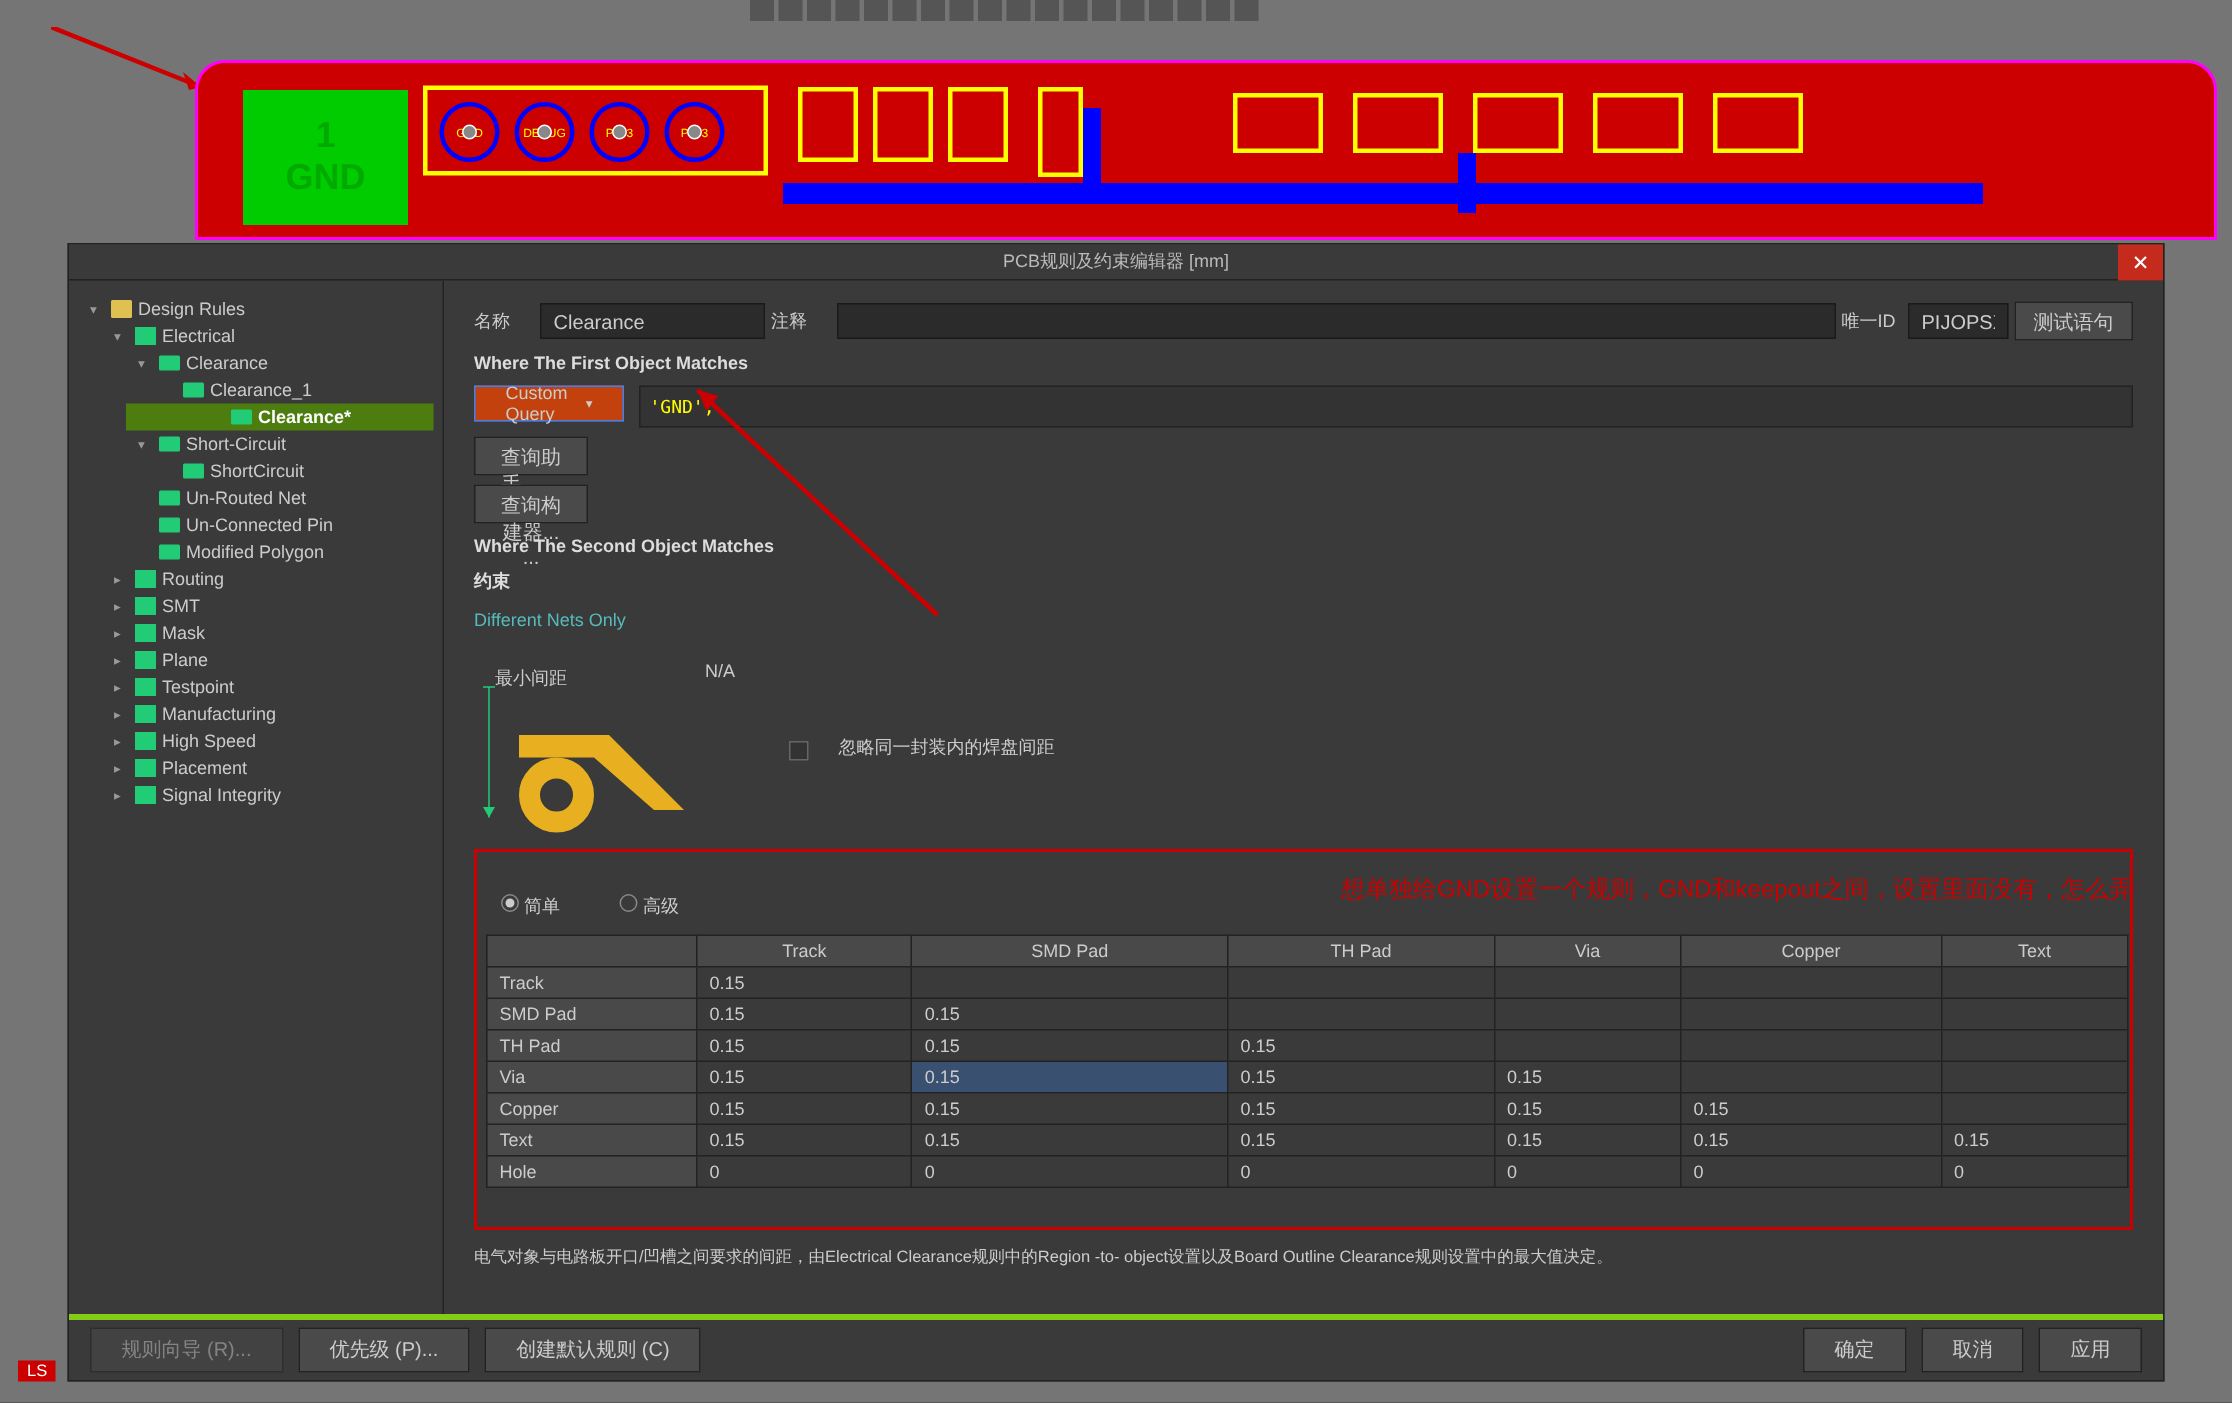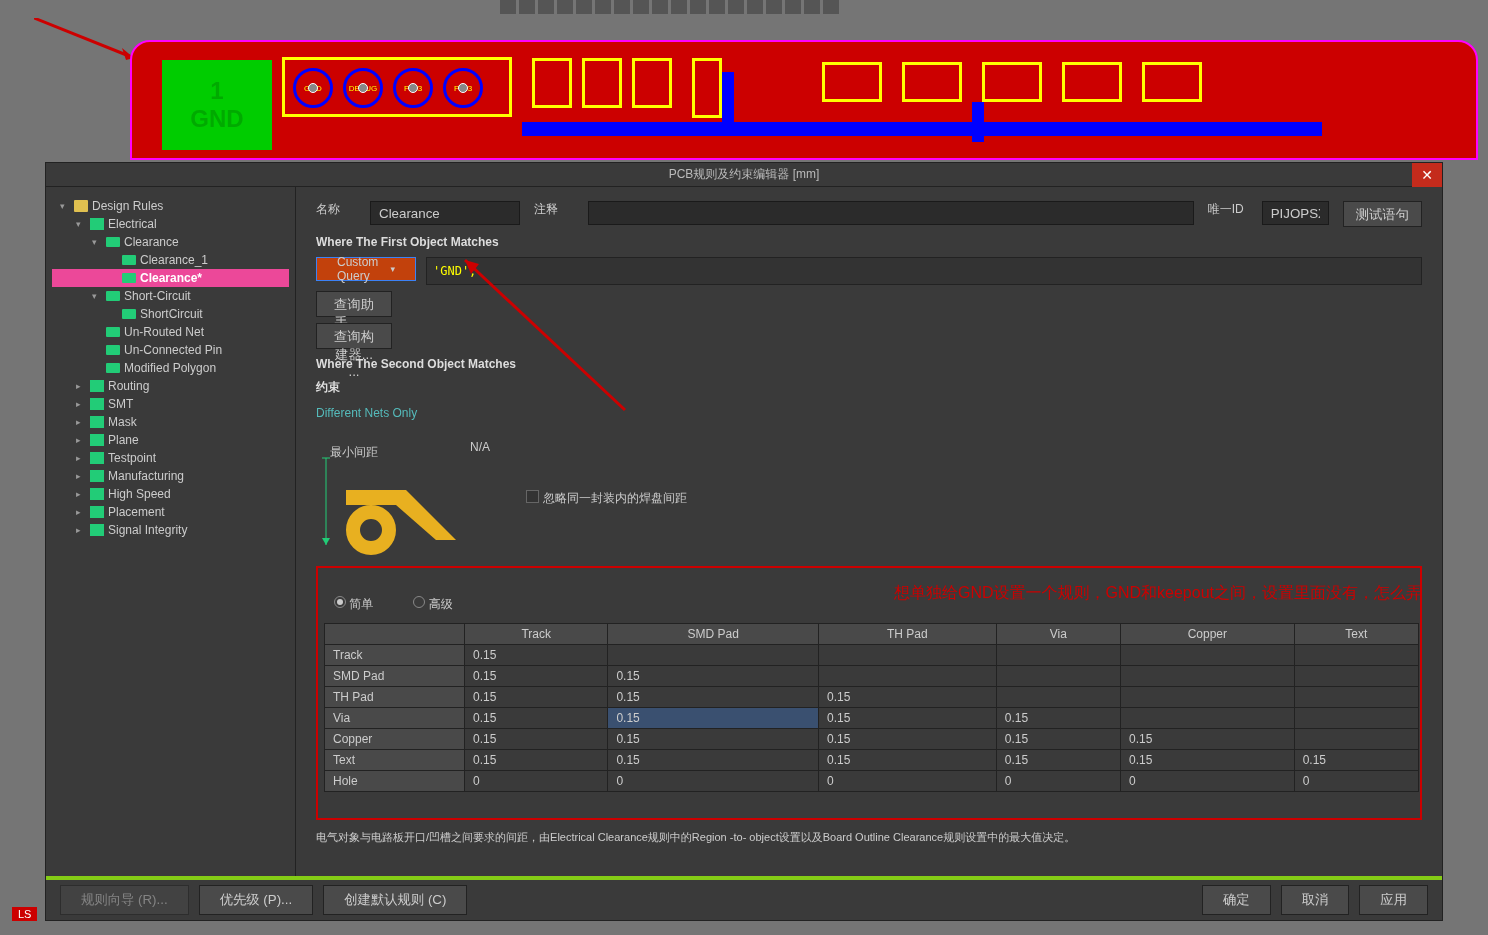--- a/index.html
+++ b/index.html
@@ -12,46 +12,46 @@
 .pcb-pin::after { content:''; position:absolute; width:8px; height:8px; background:#888; border:1px solid #fff; border-radius:50%; }
 .pcb-traces { position:absolute; left:390px; top:10px; right:10px; bottom:10px; }
 .trace { position:absolute; border:3px solid #ffff00; background:none; }
 .btrace { position:absolute; background:#0000ff; }
 .dialog { position:absolute; top:162px; left:45px; right:45px; bottom:14px; background:#3a3a3a; border:1px solid #222; display:flex; flex-direction:column; }
 .dialog-title { height:24px; background:#3a3a3a; display:flex; align-items:center; justify-content:center; color:#bbb; position:relative; border-bottom:1px solid #222; }
 .dialog-close { position:absolute; right:0; top:0; width:30px; height:24px; background:#c42b1c; color:#fff; display:flex; align-items:center; justify-content:center; cursor:pointer; font-size:14px; }
 .dialog-body { flex:1; display:flex; overflow:hidden; }
 .tree { width:250px; background:#3a3a3a; border-right:1px solid #222; padding:10px 6px; overflow:auto; }
 .tree-item { padding:2px 4px; display:flex; align-items:center; gap:4px; cursor:pointer; white-space:nowrap; }
-.tree-item.selected { background:#ec4899; font-weight:bold; color:#fff; }
+.tree-item.selected { background:#4d7c0f; font-weight:bold; color:#fff;margin-left:32px; }
 .tree-ind { display:inline-block; }
 .tree-exp { width:10px; color:#999; font-size:9px; }
 .tree-icon { width:14px; height:12px; display:inline-block; }
 .ico-folder { background:#e0c050; border-radius:1px; }
 .ico-rule { background:#2c7; width:14px; height:10px; border-radius:1px; }
 .ico-elec { background:#2c7; }
 .content { flex:1; padding:14px 20px; overflow:auto; position:relative; }
-.form-row { display:flex; align-items:flex-start; gap:14px; }
+.form-row { display:flex; align-items:center; gap:4px; }
 .label { color:#ccc; min-width:40px; }
 .input { background:#2b2b2b; border:1px solid #1a1a1a; color:#ccc; padding:4px 8px; height:24px; }
 .input-name { width:150px; }
 .input-comment { flex:1; }
 .input-id { width:67px; }
 .btn { background:#4a4a4a; border:1px solid #222; color:#ccc; padding:4px 12px; height:26px; cursor:pointer; }
 .section-hdr { font-weight:bold; color:#ddd; margin:8px 0; }
 .query-row { display:flex; gap:10px; align-items:flex-start; margin-bottom:6px; }
 .dropdown { background:#c2410c; border:1px solid #3b82f6; color:#ccc; padding:4px 20px; height:24px; width:100px; display:flex; align-items:center; justify-content:space-between; cursor:pointer; }
 .dropdown::after { content:'▾'; font-size:9px; }
 .query-box { flex:1; background:#333; border:1px solid #222; padding:6px; color:#ffff00; font-family:monospace; min-height:26px; }
 .btn-helper { width:76px; }
 .constraint-box { margin-top:10px; }
 .diff-nets { color:#5bb; margin-bottom:20px; }
 .clearance-vis { display:flex; align-items:flex-start; gap:30px; margin:10px 0 16px 0; }
 .vis-diagram { width:180px; height:110px; position:relative; }
-.checkbox-row { display:flex; align-items:flex-start; gap:4px; margin-top:50px; }
+.checkbox-row { display:flex; align-items:flex-end; gap:20px; margin-top:50px; }
 .checkbox { width:13px; height:13px; border:1px solid #666; background:#333; }
 .red-annotation { position:absolute; color:#cc0000; font-size:16px; right:20px; top:396px; }
 .mode-row { display:flex; gap:40px; margin:18px 0 10px 0; padding:0 10px; }
 .radio { width:12px; height:12px; border:1px solid #888; border-radius:50%; display:inline-block; position:relative; }
 .radio.checked::after { content:''; position:absolute; inset:2px; background:#ccc; border-radius:50%; }
 .table-outer { border:2px solid #cc0000; padding:10px 1px 26px 6px; }
 .grid { width:100%; border-collapse:collapse; }
 .grid th,.grid td { border:1px solid #222; padding:3px 8px; text-align:left; height:18px; background:#3a3a3a; }
 .grid th { background:#494949; font-weight:normal; text-align:center; color:#ccc; }
 .grid td.rh { background:#494949; width:140px; }

